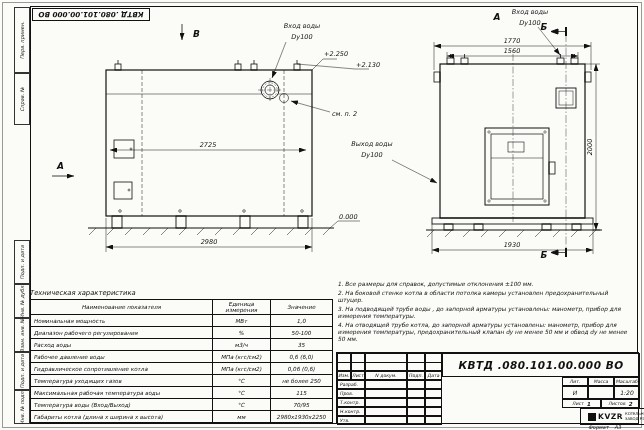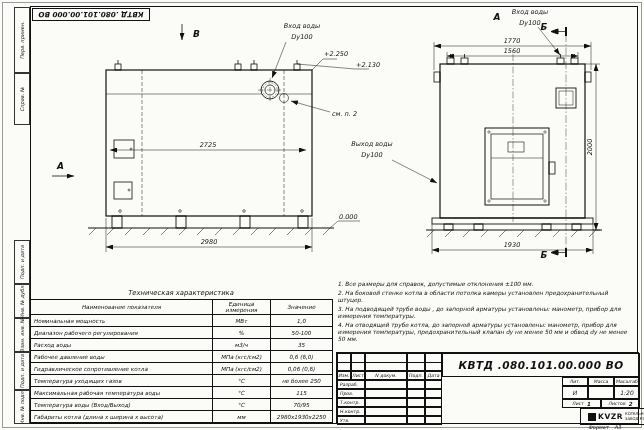--- a/index.html
+++ b/index.html
@@ -11,21 +11,21 @@
   
   .mbox { position:absolute; left:14px; width:16px; border:0.7px solid #333; display:flex; align-items:center; justify-content:center; overflow:visible; }
   .mbox span { transform:rotate(-90deg); white-space:nowrap; font-size:5px; font-style:italic; color:#222; }
   
   .corner-stamp { position:absolute; left:32px; top:7.5px; width:118px; height:13px; border:0.9px solid #111; display:flex; align-items:center; justify-content:center; transform:rotate(180deg); font-size:7.2px; font-weight:bold; font-style:italic; background:#fbfbf8; }
   
   .drawing { position:absolute; left:30px; top:6px; width:604px; height:276px; }
   svg text { font-family:"DejaVu Sans", sans-serif; font-style:italic; fill:#111; font-size:6.5px; }
   svg text.big { font-size:9px; font-weight:bold; }
   
-  .spec-title { position:absolute; left:30px; top:289px; width:302px; text-align:center; font-size:6.8px; font-style:italic; }
+  .spec-title { position:absolute; left:30px; top:289px; width:302px; text-align:left; font-size:6.8px; font-style:italic; }
   table.spec { position:absolute; left:30px; top:299px; width:302px; border-collapse:collapse; table-layout:fixed; background:#fbfbf8; }
   table.spec th, table.spec td { border:0.7px solid #111; font-weight:normal; font-style:italic; overflow:hidden; white-space:nowrap; }
   table.spec th { font-size:5.6px; height:15px; white-space:normal; line-height:1.1; }
   table.spec td { font-size:5.6px; height:12px; text-align:center; }
   table.spec td.nm { text-align:left; padding-left:3px; }
   
   .notes { position:absolute; left:338px; top:281px; width:296px; font-size:5.8px; font-style:italic; line-height:1.22; }
   .notes p { margin-bottom:2px; }
   
   .tblock { position:absolute; left:336px; top:352px; width:303px; height:72px; border:1.3px solid #111; background:#fbfbf8; }

